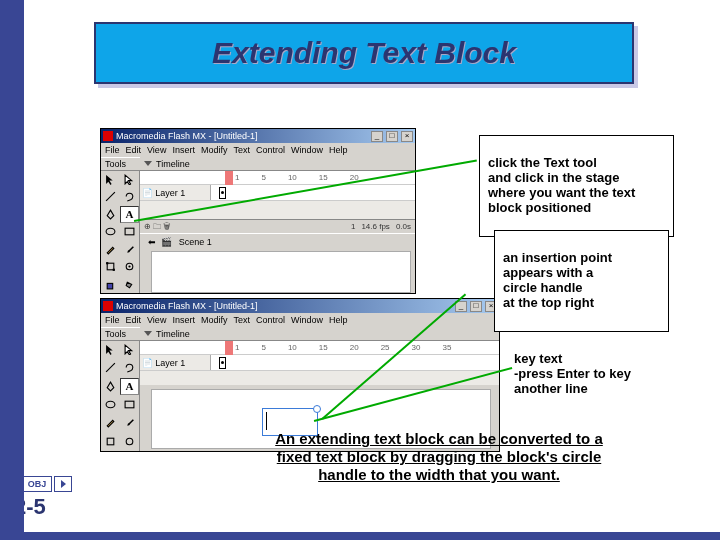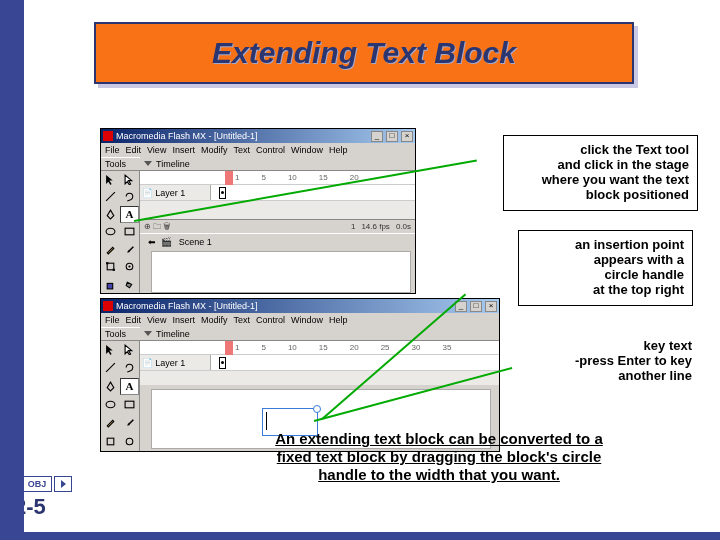--- a/index.html
+++ b/index.html
@@ -13,21 +13,21 @@
     border-bottom: 8px solid #394694;
   }
   .slide {
     position: relative;
     width: 100%; height: 100%;
   }
   .title-box {
     position: absolute;
     left: 70px; top: 22px;
     width: 540px; height: 62px;
-    background: #f97316;
+    background: #0ea5e9;
     border: 2px solid #2b3570;
     box-shadow: 4px 4px 0 #c9c9e6;
     display: flex; align-items: center; justify-content: center;
   }
   .title-box h1 {
     font: italic bold 30px Arial;
     color: #2b3570;
     text-shadow: 1px 1px 0 #a8a8c8;
   }
   .app {
@@ -112,25 +112,24 @@
   .stagebar { height: 16px; background:#d6d3ce; display:flex;align-items:center;
     padding: 0 8px; gap:6px; border-top:1px solid #fff;}
   .stage { background:#fff; border:1px solid #aaa; position:absolute;
     left: 50px; }
 
   
   .callout {
     position: absolute;
     background: #fff;
     border: 1.5px solid #000;
-    padding: 7px 8px;
-    text-align: right;
+    padding: 20px 8px;
+    text-align: left;
     font: bold 13px Arial;
     line-height: 1.15;
-    margin-left: 24px;
   }
   .bigtext {
     position: absolute;
     font: bold 15px Arial;
     text-align: center;
     line-height: 1.2;
     text-decoration: underline;
   }
   .obj-nav {
     position: absolute; left: -22px; bottom: 40px;

